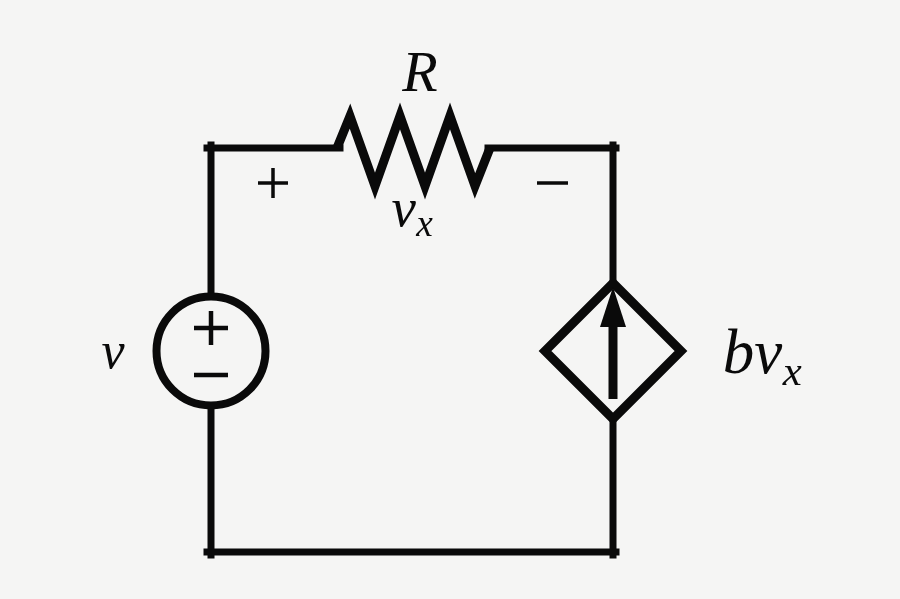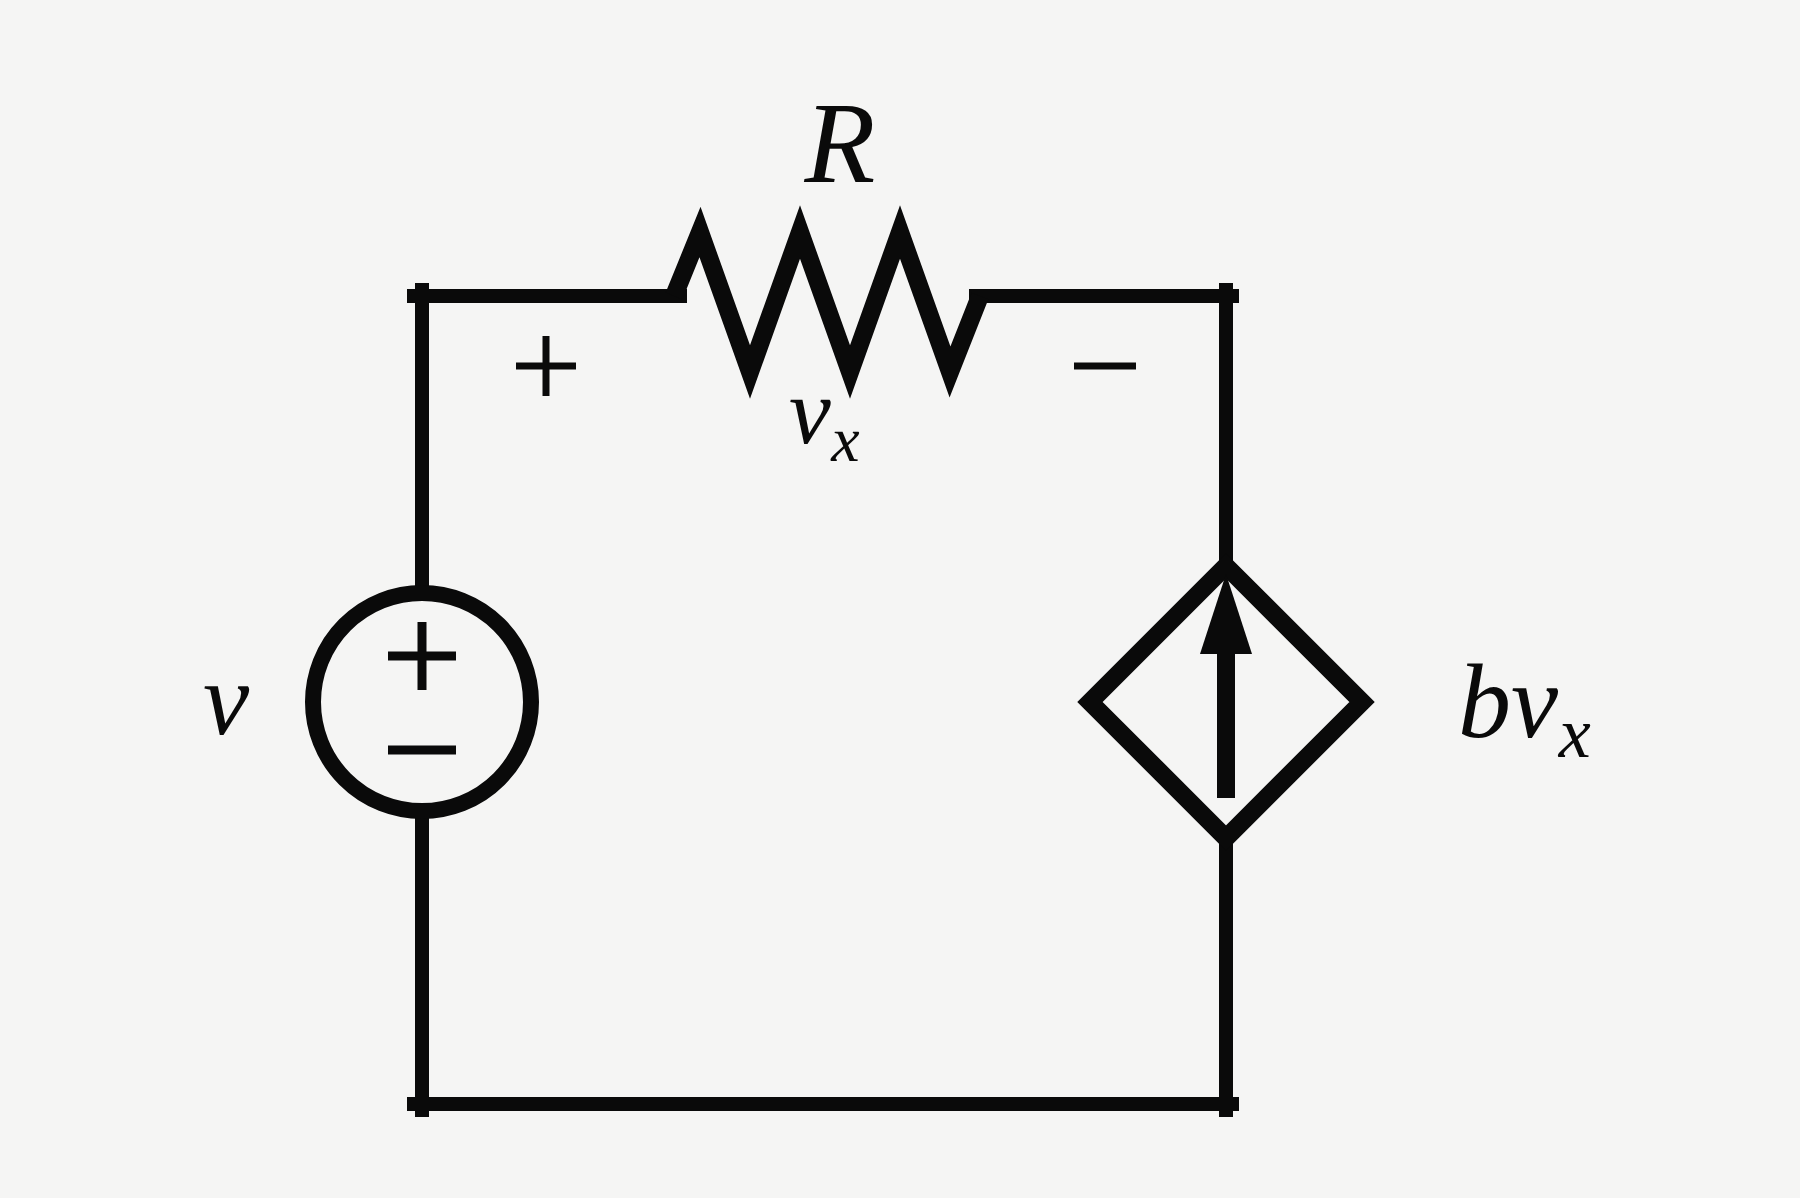--- a/index.html
+++ b/index.html
@@ -48,33 +48,33 @@
   }
   #label-R {
     left: 420px;
     top: 72px;
     font-size: 58px;
     transform: translate(-50%, -50%);
   }
   #label-vx {
     left: 412px;
     top: 207px;
-    font-size: 47px;
+    font-size: 55px;
     transform: translate(-50%, -50%);
   }
   #label-v-source {
     left: 113px;
     top: 351px;
     font-size: 52px;
     transform: translate(-50%, -50%);
   }
   #label-bvx {
     left: 762px;
     top: 352px;
-    font-size: 53px;
+    font-size: 63px;
     transform: translate(-50%, -50%);
     text-align: right;
   }
 </style>
 </head>
 <body>
 
 <div id="circuit-canvas">
 
   <svg id="circuit-svg" viewBox="0 0 900 599" xmlns="http://www.w3.org/2000/svg">

